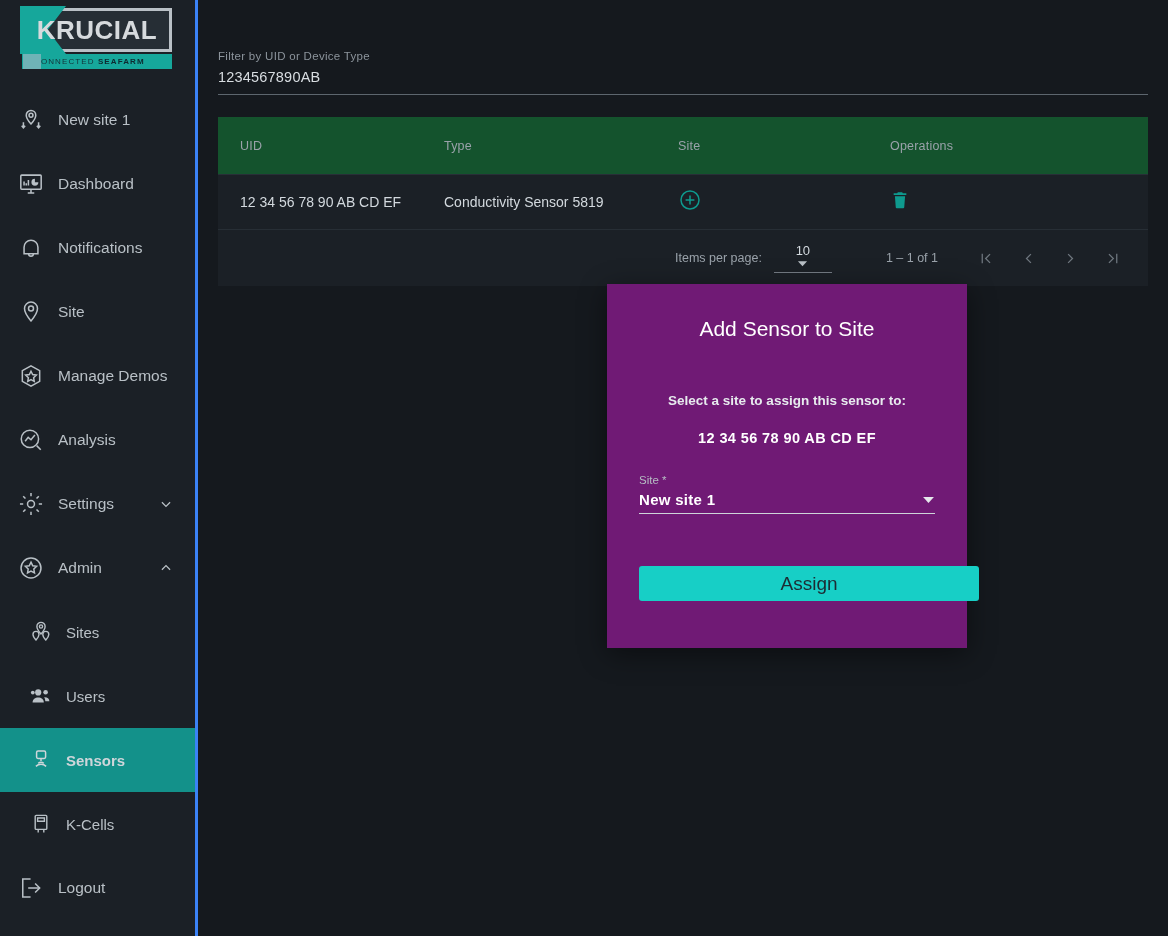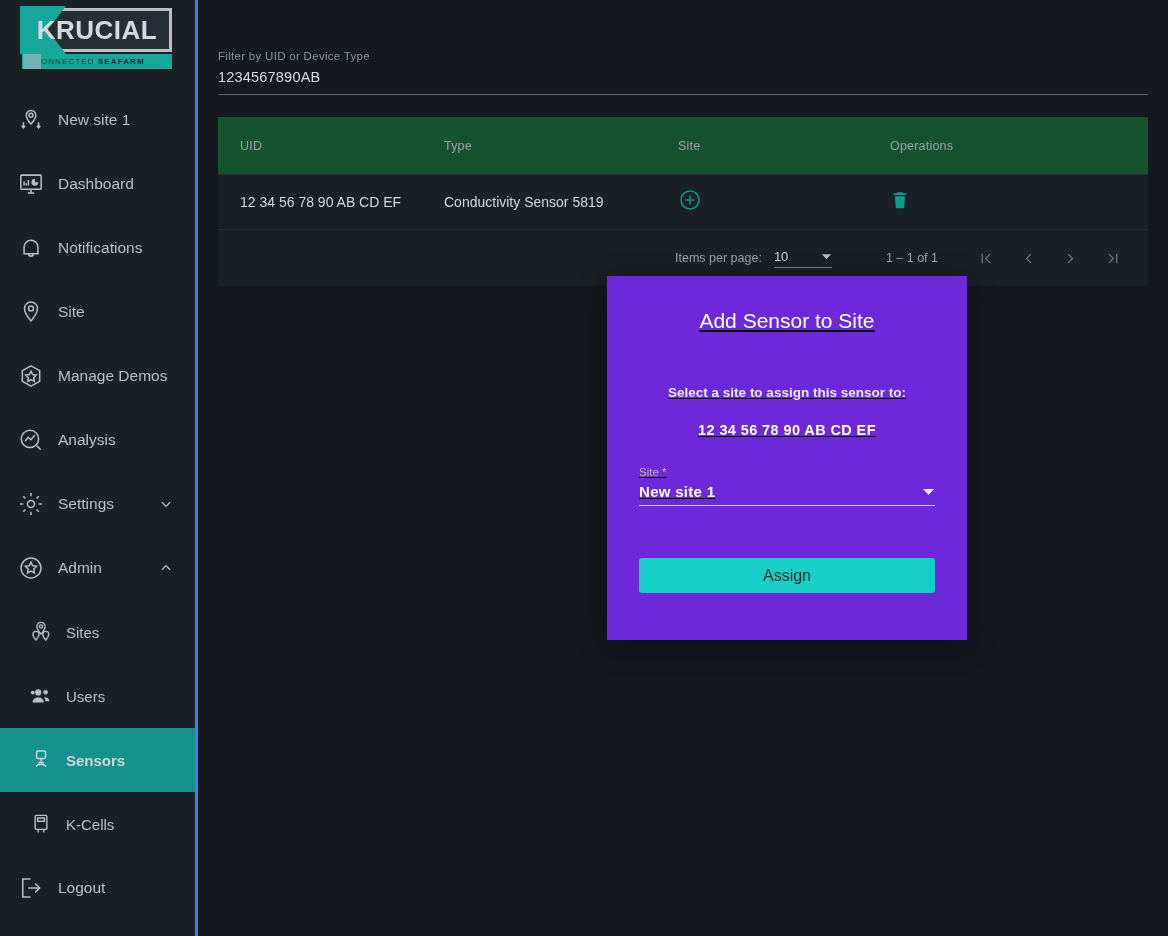--- a/index.html
+++ b/index.html
@@ -129,38 +129,37 @@
 
   .paginator {
     display: flex; align-items: center; justify-content: flex-end;
     height: 56px; background: #1b2026; padding-right: 14px;
     font-size: 12.5px; color: #9aa2aa;
   }
   .ipp-label { margin-right: 12px; }
   .ipp-select {
     display: flex; align-items: center; justify-content: space-between;
     width: 58px; border-bottom: 1px solid #737b83;
-    padding-bottom: 3px; cursor: pointer; color: #d3d9de; font-size: 13px;
+    padding-bottom: 3px; cursor: pointer; color: #d3d9de; font-size: 13px; flex-direction: column;
   }
   .range-label { margin: 0 34px 0 54px; color: #9aa2aa; }
   .pg-btns { display: flex; align-items: center; gap: 14px; padding-right: 8px; }
   .pg-btn {
     width: 28px; height: 28px; display: flex;
     align-items: center; justify-content: center;
     cursor: pointer; color: #6e767e;
   }
 
   
   #modal {
-    position: absolute; left: 409px; top: 276px;
+    position: absolute; left: 409px; top: 284px;
     width: 360px; height: 364px;
-    background: #6d28d9;
+    background: #701a75;
     box-shadow: 0 6px 26px rgba(0,0,0,0.45);
     text-align: center;
-    text-decoration: underline;
   }
   .modal-title {
     font-size: 21px; color: #ffffff; font-weight: normal;
     padding-top: 33px;
   }
   .modal-sub {
     font-size: 13.5px; color: #e7ebee; font-weight: bold;
     margin-top: 52px;
   }
   .modal-uid {
@@ -175,22 +174,22 @@
   }
   .select-lbl { font-size: 11.5px; color: #b6bdc4; margin-bottom: 5px; }
   .select-row {
     display: flex; align-items: center; justify-content: space-between;
     cursor: pointer;
   }
   .select-val { font-size: 15px; color: #ffffff; font-weight: bold; letter-spacing: 0.3px; }
   .assign-btn {
     margin: 52px 32px 0 32px; height: 35px;
     background: #17cfc6; color: #1d2b33;
-    font-size: 16px; font-family: "Liberation Sans", sans-serif;
-    border: none; border-radius: 3px; width: 296px;
+    font-size: 19px; font-family: "Liberation Sans", sans-serif;
+    border: none; border-radius: 3px; width: 340px;
     cursor: pointer;
   }
 </style>
 </head>
 <body>
 
 <div id="app">
 
   <aside id="sidebar">
 

